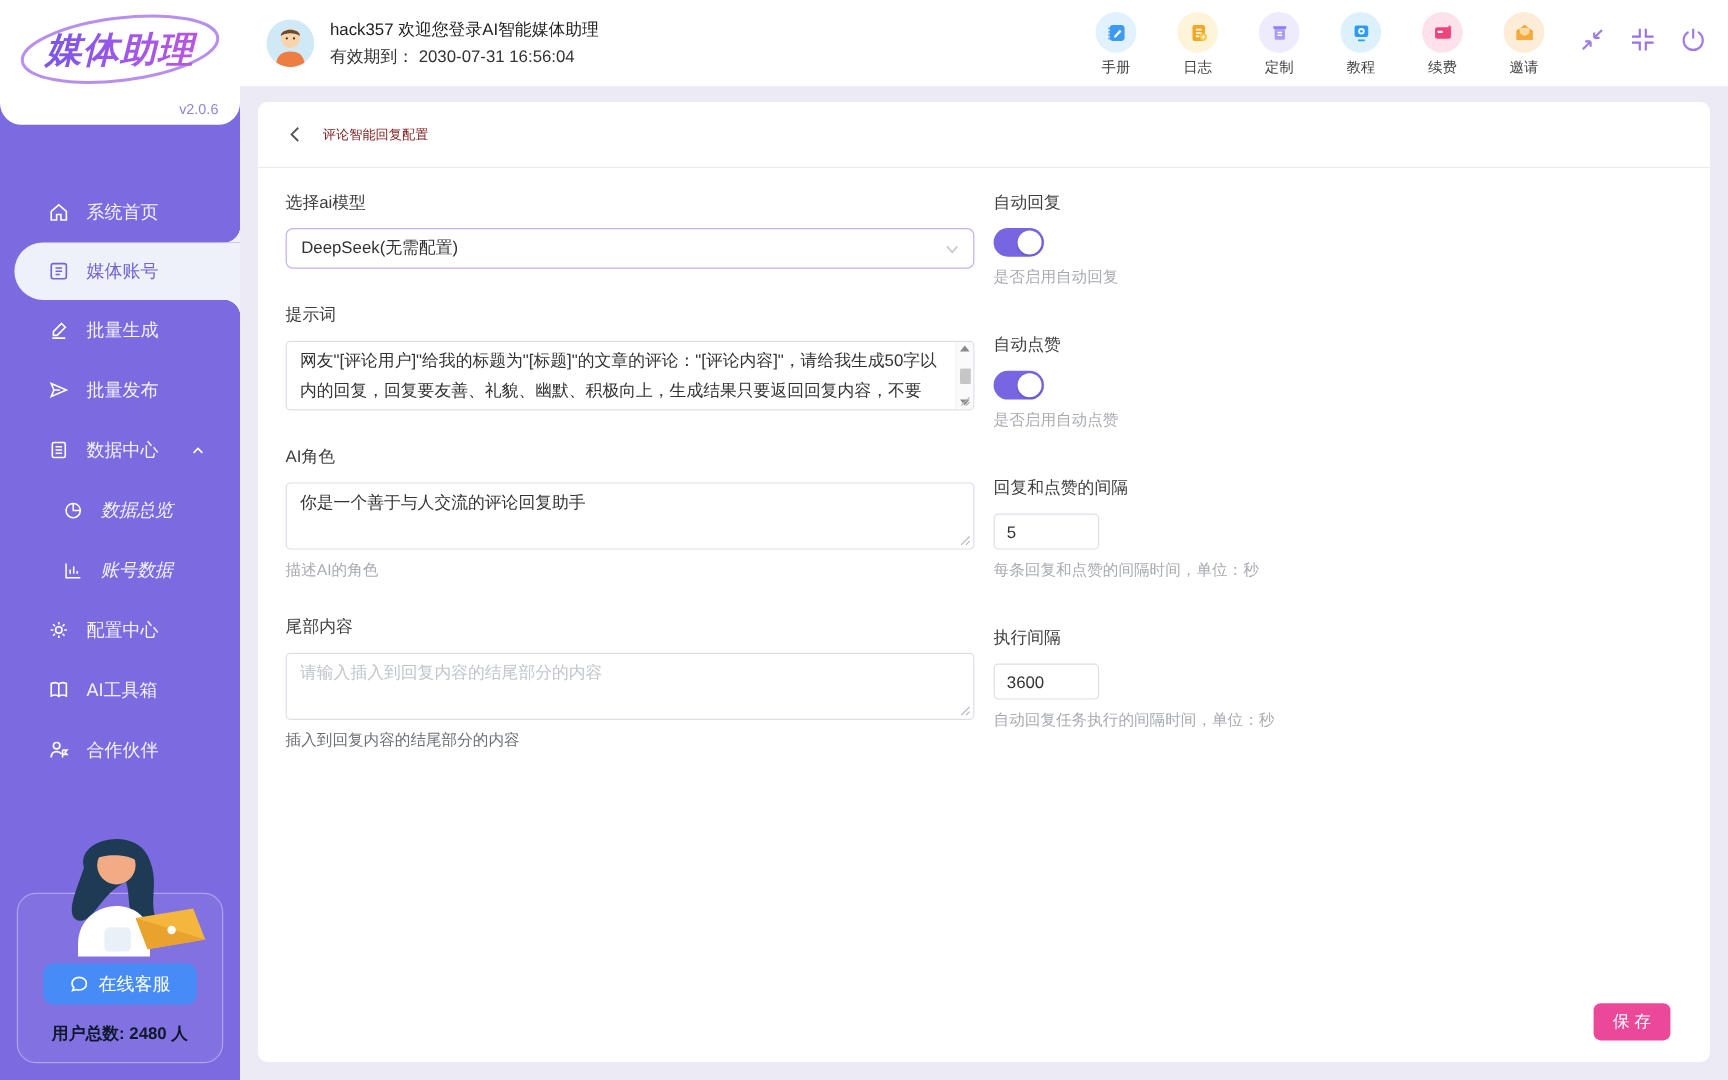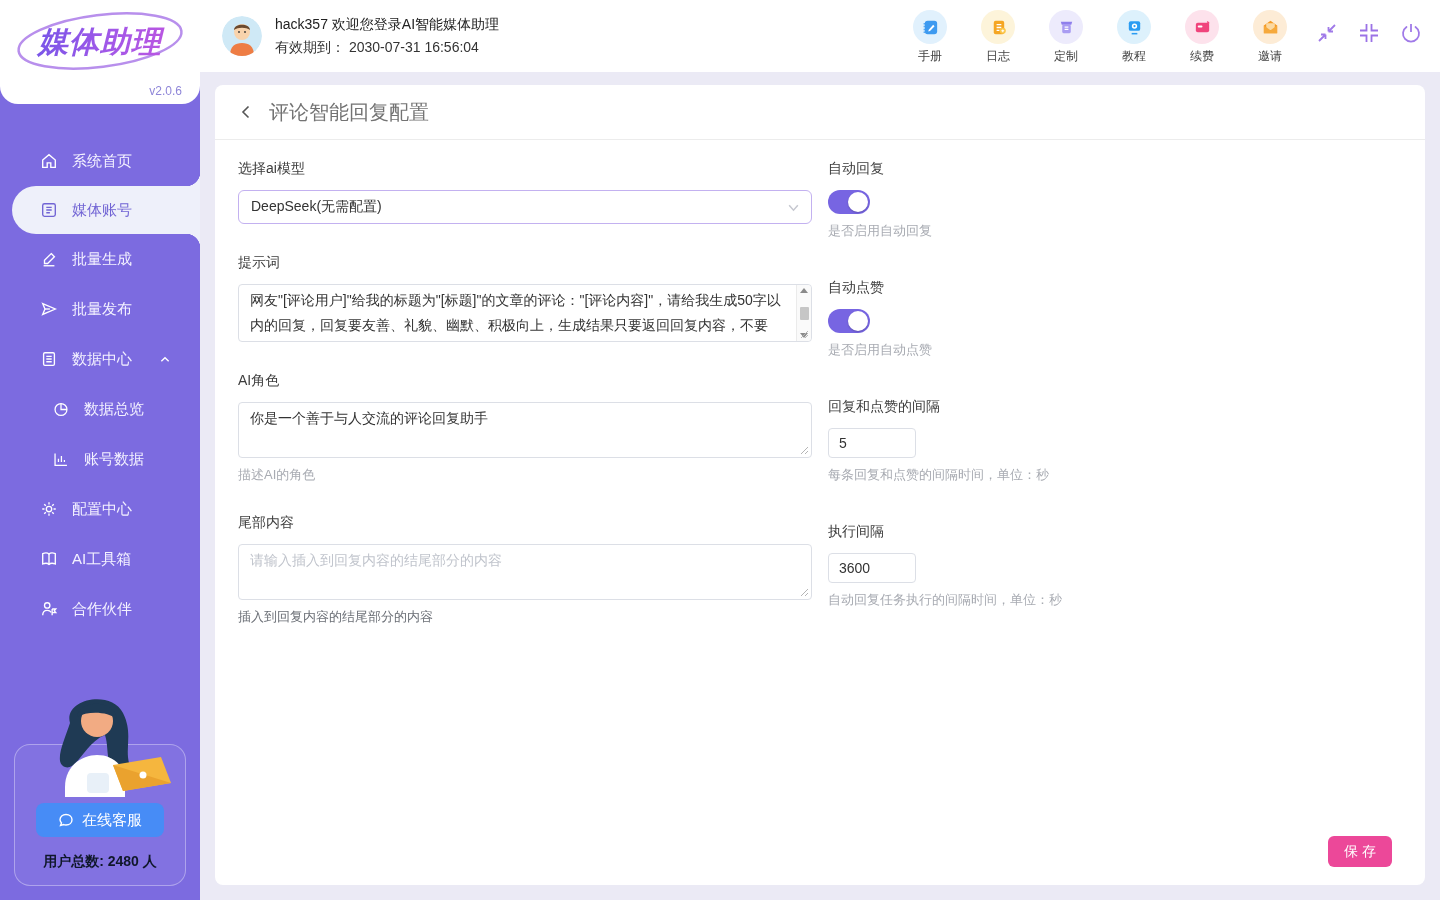--- a/index.html
+++ b/index.html
@@ -13,25 +13,25 @@
   .logo-card { position:relative; width:200px; height:104px; background:#ffffff;
     border-radius:0 0 18px 18px; overflow:hidden; }
   .logo-art { position:absolute; left:10px; top:8px; width:180px; height:66px; }
   .logo-text { position:absolute; left:0; right:0; top:22px; text-align:center;
     font-size:30px; font-weight:bold; font-style:italic;
     background:linear-gradient(100deg,#6e55e8 10%,#a258e8 55%,#c155df 90%);
     -webkit-background-clip:text; background-clip:text; color:transparent;
     letter-spacing:1px; }
   .logo-version { position:absolute; right:18px; bottom:6px; font-size:12px; color:#8f86d8; }
 
-  .nav { padding-top:32px; }
+  .nav { padding-top:48px; }
   .nav-item { position:relative; height:50px; display:flex; align-items:center;
     padding-left:40px; gap:14px; color:#f4f2ff; font-size:15px; cursor:pointer; }
   .nav-item svg { width:18px; height:18px; flex:0 0 18px; }
-  .nav-item.sub { padding-left:52px; }
+  .nav-item.sub { padding-left:52px;font-style:italic; }
   .nav-item.sub svg { width:17px; height:17px; }
   .nav-item .caret { margin-left:10px; width:11px; height:11px; }
   .nav-item.active { margin-left:12px; padding-left:28px; height:48px;
     background:#eef0fa; border-radius:24px 0 0 24px; color:#7164d4; }
   .nav-item.active::before { content:''; position:absolute; right:0; top:-14px;
     width:14px; height:14px;
     background:radial-gradient(circle at 0 0, rgba(0,0,0,0) 14px, #eef0fa 14.5px); }
   .nav-item.active::after { content:''; position:absolute; right:0; bottom:-14px;
     width:14px; height:14px;
     background:radial-gradient(circle at 0 100%, rgba(0,0,0,0) 14px, #eef0fa 14.5px); }
@@ -70,21 +70,21 @@
   .win-btn svg { width:24px; height:24px; }
 
   
   .content { position:absolute; left:200px; top:72px; width:1240px; height:828px;
     background:#ebeaf5; }
   .card { position:absolute; left:15px; top:13px; width:1210px; height:800px;
     background:#fff; border-radius:8px; }
   .card-title-row { height:55px; display:flex; align-items:center; gap:15px;
     padding:0 23px; border-bottom:1px solid #ececec; }
   .back-btn { width:16px; height:16px; cursor:pointer; display:flex; align-items:center; }
-  .page-title { font-size:20px; color:#737373; font-weight:500; }
+  .page-title { font-size:11px; color:#7f1d1d; font-weight:500; }
 
   .form-wrap { display:flex; padding:20px 23px 0 23px; }
   .col-left { width:574px; flex:0 0 574px; }
   .col-right { margin-left:16px; flex:1; }
 
   .f-label { font-size:14px; color:#3d3d3d; margin-bottom:12px; }
   .f-help { font-size:13px; color:#a8abb2; margin-top:8px; }
   .f-help.dark { color:#6b6f76; }
   .field { margin-bottom:30px; }
   .field-r { margin-bottom:39px; }

